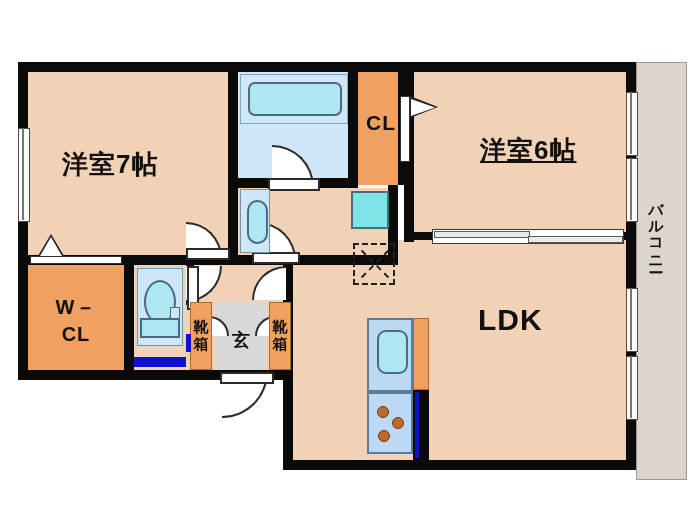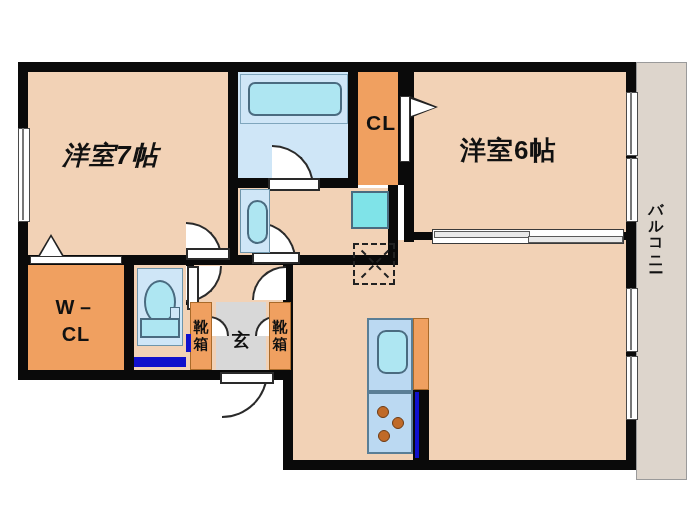--- a/index.html
+++ b/index.html
@@ -192,24 +192,25 @@
   <div class="burner" style="left:392px;top:417px;width:10px;height:10px;"></div>
   <div class="burner" style="left:378px;top:430px;width:10px;height:10px;"></div>
   <div class="abs closet" style="left:413px;top:318px;width:16px;height:72px;border:1px solid #a96a2a;"></div>
   <div class="abs wall" style="left:413px;top:390px;width:16px;height:70px;"></div>
   <div class="bluebar" style="left:415px;top:392px;width:4px;height:66px;"></div>
 
   <div class="abs closet" style="left:190px;top:302px;width:22px;height:68px;border:1px solid #a96a2a;"></div>
   <div class="abs closet" style="left:269px;top:302px;width:22px;height:68px;border:1px solid #a96a2a;"></div>
   <div class="bluebar" style="left:186px;top:334px;width:5px;height:18px;"></div>
 
-  <div class="label lbl-room" style="left:62px;top:138px;font-style:italic;">洋室7帖</div>
-
-  <div class="label lbl-room" style="left:460px;top:133px;">洋室6帖</div>
-
+  <div class="label lbl-room" style="left:62px;top:147px;">洋室7帖</div>
+
+  <div class="label lbl-room" style="left:480px;top:133px;text-decoration:underline;">洋室6帖</div>
+
+  <div class="label lbl-ldk" style="left:478px;top:303px;">LDK</div>
 
   <div class="label lbl-cl" style="left:366px;top:111px;">CL</div>
 
   <div class="label lbl-wcl" style="left:46px;top:295px;width:60px;">W－</div>
   <div class="label lbl-wcl" style="left:46px;top:322px;width:60px;">CL</div>
 
   <div class="label lbl-small" style="left:193px;top:319px;width:17px;">靴</div>
   <div class="label lbl-small" style="left:193px;top:336px;width:17px;">箱</div>
   <div class="label lbl-small" style="left:272px;top:319px;width:17px;">靴</div>
   <div class="label lbl-small" style="left:272px;top:336px;width:17px;">箱</div>

